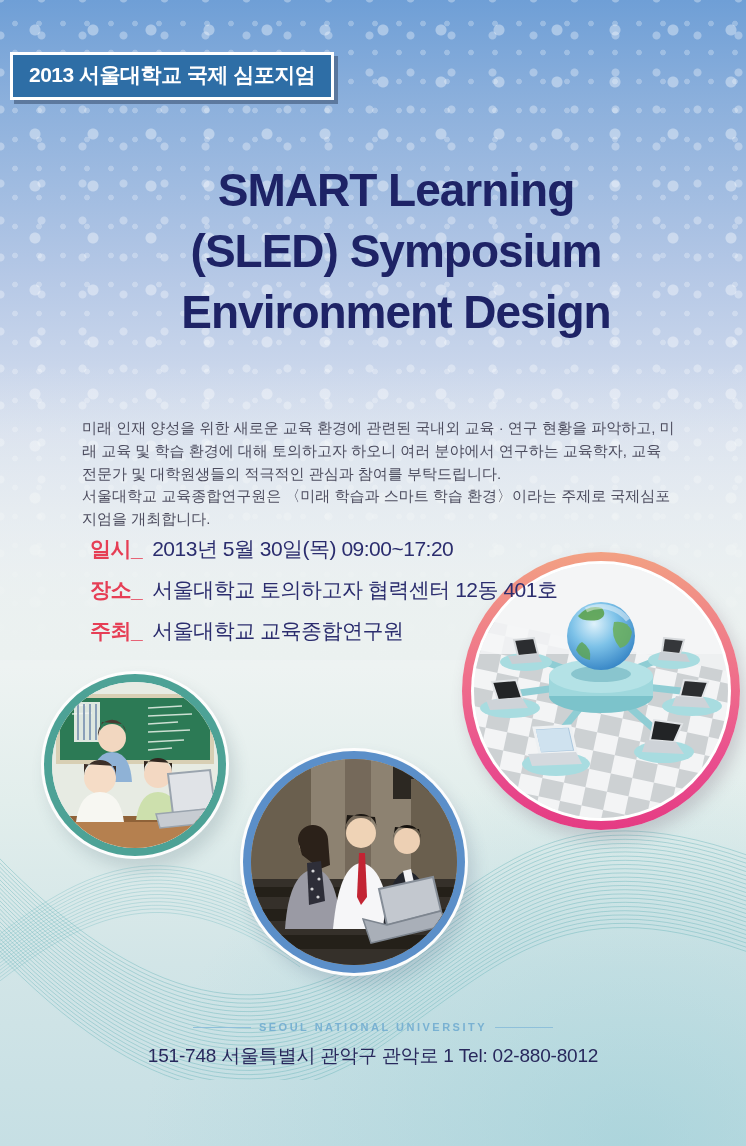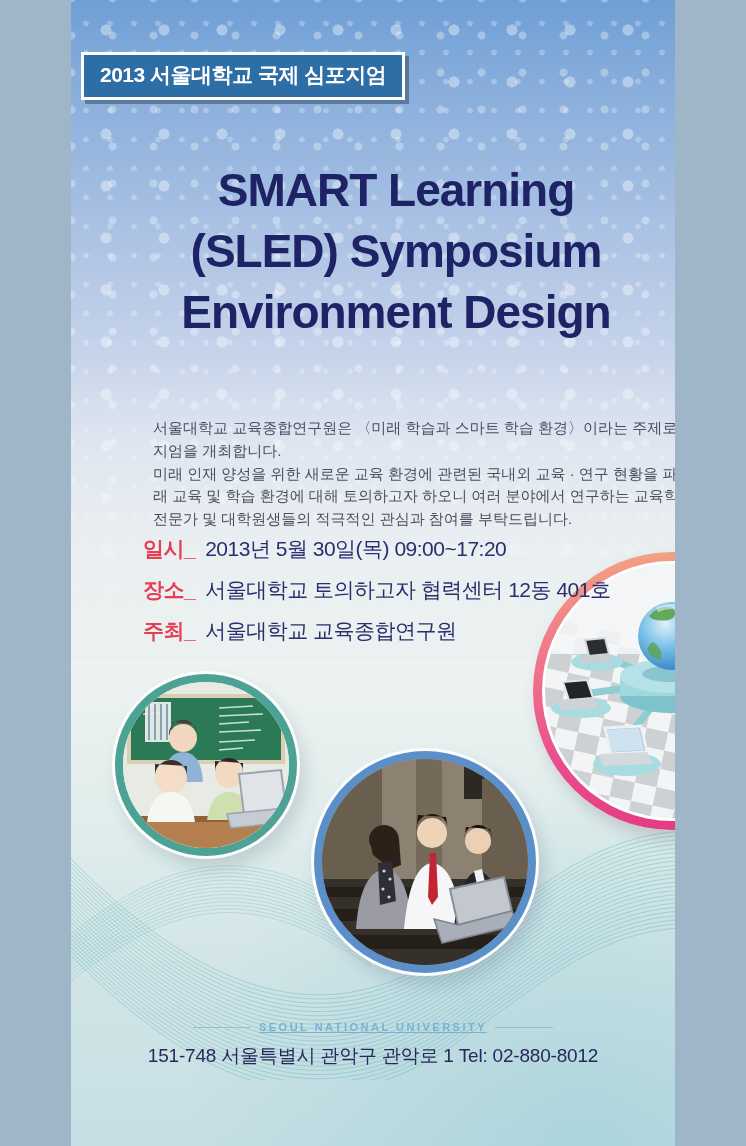--- a/index.html
+++ b/index.html
@@ -1,17 +1,17 @@
 <!DOCTYPE html>
 <html><head>
 <meta charset="utf-8">
 <style>
   html,body{margin:0;padding:0;background:#9fb6c9;}
   .poster{
-    position:relative;width:604px;height:1146px;overflow:hidden;margin:0 auto;
+    position:relative;width:746px;height:1146px;overflow:hidden;margin:0 auto;
     font-family:"Liberation Sans","DejaVu Sans",sans-serif;
     background:
       radial-gradient(120% 60% at 85% 100%, rgba(140,200,210,.45) 0%, rgba(140,200,210,0) 55%),
       linear-gradient(180deg,#6f9fd6 0%,#8cb0dc 9%,#b5c8e6 24%,#d8e0ef 38%,#e9edf4 50%,#eef3f2 58%,#e2eeec 70%,#d2e5e7 84%,#c6dfe4 100%);
   }
   
   .dots{
     position:absolute;left:0;top:0;right:0;height:660px;pointer-events:none;
     background-image:
       radial-gradient(circle, rgba(255,255,255,.38) 0 5px, transparent 6px),
@@ -29,21 +29,21 @@
     padding:6px 16px 8px;border:3px solid #fff;box-shadow:4px 4px 0 rgba(45,65,95,.5);
   }
   
   .title{position:absolute;top:160px;left:0;right:0;z-index:2;text-align:center;
     color:#1e2366;font-weight:bold;font-size:46px;line-height:1.33;letter-spacing:-1px;margin-left:46px;}
   
   .intro{position:absolute;left:82px;top:417px;width:594px;z-index:2;
     color:#4c4c5e;font-size:15px;line-height:1.52;}
   .intro p{margin:0;}
   
-  .details{position:absolute;left:72px;top:535px;z-index:4;font-size:21px;letter-spacing:-.5px;}
+  .details{position:absolute;left:90px;top:535px;z-index:4;font-size:21px;letter-spacing:-.5px;}
   .detail-row{margin-bottom:13px;white-space:nowrap;}
   .detail-label{color:#e63e55;font-weight:bold;margin-right:10px;}
   .detail-value{color:#2b2d6e;}
   
   .waves{position:absolute;left:0;top:800px;width:746px;height:280px;z-index:1;}
   
   .circle{position:absolute;border-radius:50%;z-index:3;overflow:hidden;}
   .circle svg{display:block;width:100%;height:100%;}
   .c-classroom{left:52px;top:682px;width:166px;height:166px;
     box-shadow:0 0 0 8px #4da296,0 0 0 11px #fdfdfd,6px 10px 16px 11px rgba(60,90,100,.18);}
@@ -56,43 +56,43 @@
   .c-network-white{width:100%;height:100%;border-radius:50%;background:#fff;padding:3px;box-sizing:border-box;}
   .c-network{width:100%;height:100%;border-radius:50%;overflow:hidden;}
   .c-network svg{display:block;width:100%;height:100%;}
   
   .footer{position:absolute;left:0;right:0;top:1020px;z-index:4;text-align:center;}
   .logo-row{display:flex;align-items:center;justify-content:center;gap:12px;}
   .emblem{width:54px;height:56px;}
   .uni-kr{color:#2d4da0;font-size:31px;font-weight:bold;letter-spacing:13px;margin-right:-13px;}
   .en-row{display:flex;align-items:center;justify-content:center;gap:8px;margin-top:1px;}
   .en-line{width:58px;height:1px;background:#8fc0da;}
-  .uni-en{color:#79b1d2;font-size:11px;letter-spacing:2.5px;font-weight:bold;text-decoration:underline;}
+  .uni-en{color:#79b1d2;font-size:11px;letter-spacing:2.5px;font-weight:bold;}
   .address{margin-top:10px;color:#28285c;font-size:19px;letter-spacing:-.2px;}
   .website{display:inline-block;margin-top:4px;color:#1c1c4e;font-size:14px;font-weight:bold;
     border-bottom:1px solid #51616e;text-decoration:none;}
 </style>
 </head>
 <body>
 
 <div class="poster">
 
   <div class="dots"></div>
 
   <div class="badge">2013 서울대학교 국제 심포지엄</div>
 
   <div class="title">
     <div>SMART Learning</div>
     <div>(SLED) Symposium</div>
     <div>Environment Design</div>
   </div>
 
   <div class="intro">
+    <p>미래 인재 양성을 위한 새로운 교육 환경에 관련된 국내외 교육 · 연구 현황을 파악하고, 미래 교육 및 학습 환경에 대해 토의하고자 하오니 여러 분야에서 연구하는 교육학자, 교육전문가 및 대학원생들의 적극적인 관심과 참여를 부탁드립니다.</p>
     <p>서울대학교 교육종합연구원은 〈미래 학습과 스마트 학습 환경〉이라는 주제로 국제심포지엄을 개최합니다.</p>
-    <p>미래 인재 양성을 위한 새로운 교육 환경에 관련된 국내외 교육 · 연구 현황을 파악하고, 미래 교육 및 학습 환경에 대해 토의하고자 하오니 여러 분야에서 연구하는 교육학자, 교육전문가 및 대학원생들의 적극적인 관심과 참여를 부탁드립니다.</p>
   </div>
 
   <div class="details">
     <div class="detail-row">
       <span class="detail-label">일시_</span><span class="detail-value">2013년 5월 30일(목) 09:00~17:20</span>
     </div>
     <div class="detail-row">
       <span class="detail-label">장소_</span><span class="detail-value">서울대학교 토의하고자 협력센터 12동 401호</span>
     </div>
     <div class="detail-row">

